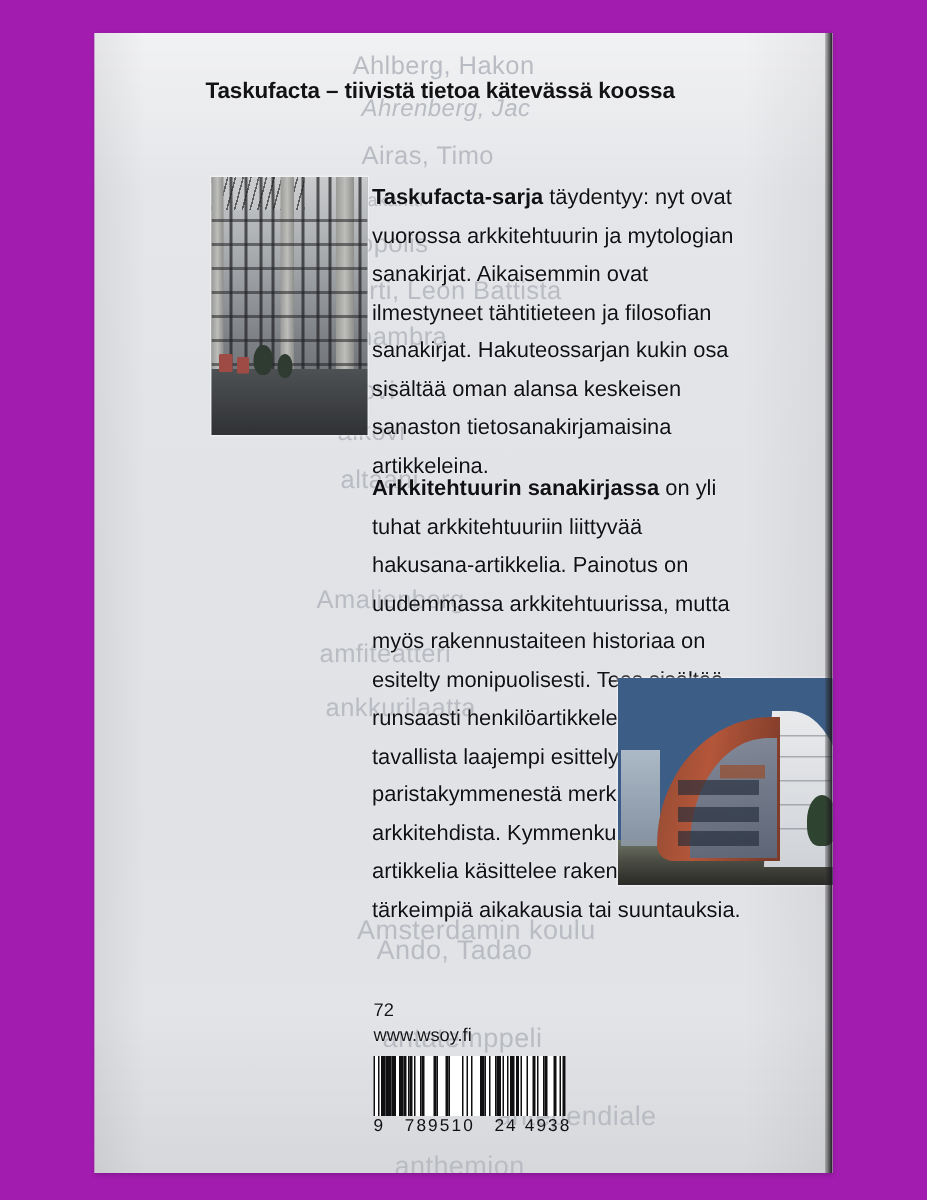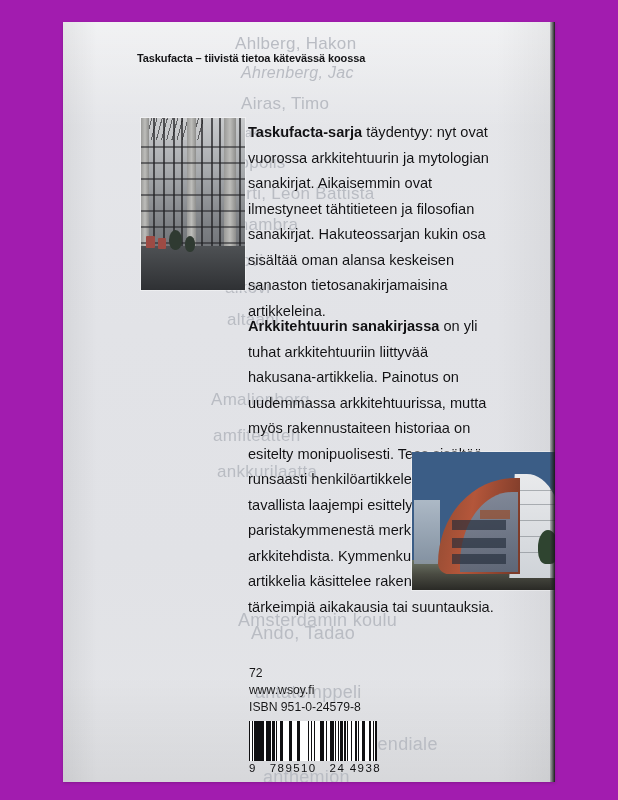--- a/index.html
+++ b/index.html
@@ -72,21 +72,21 @@
     font-family:"Liberation Sans", sans-serif;
     font-size:17px;
     letter-spacing:.3px;
     white-space:nowrap;
     pointer-events:none;
   }
 
   
   #headline{
     position:absolute;left:74px;top:30px;width:400px;
-    font-size:11px;font-weight:bold;color:#131316;
+    font-size:15px;font-weight:bold;color:#131316;
     letter-spacing:-.1px;
     text-shadow:0 0 1px rgba(255,255,255,.8);
   }
 
   
   .para{
     position:absolute;
     width:246px;
     font-size:14.6px;
     line-height:25.5px;
@@ -321,21 +321,20 @@
       <div class="win" style="left:40px;top:68px;width:54px;height:10px;"></div>
       <div class="win" style="left:40px;top:86px;width:54px;height:10px;"></div>
       <div class="win" style="left:40px;top:102px;width:54px;height:10px;"></div>
       <div class="win" style="left:68px;top:58px;width:30px;height:9px;background:rgba(150,80,50,.75);"></div>
       <div class="tree"></div>
     </div>
 
     <div id="footer">
       <div class="foot-line">72</div>
       <div class="foot-line">www.wsoy.fi</div>
-      <div class="foot-line">ISBN 951-0-24579-8</div>
 
       <div id="barcode-wrap">
         <div id="barcode-bars">
             <i style="width: 1.34737px; background: rgb(16, 16, 18); align-self: stretch;"></i>
             <i style="width: 1.34737px; background: transparent; align-self: stretch;"></i>
             <i style="width: 1.34737px; background: rgb(16, 16, 18); align-self: stretch;"></i>
             <i style="width: 1.34737px; background: transparent; align-self: stretch;"></i>
             <i style="width: 1.34737px; background: rgb(16, 16, 18); align-self: stretch;"></i>
             <i style="width: 1.34737px; background: rgb(16, 16, 18); align-self: stretch;"></i>
             <i style="width: 1.34737px; background: rgb(16, 16, 18); align-self: stretch;"></i>

